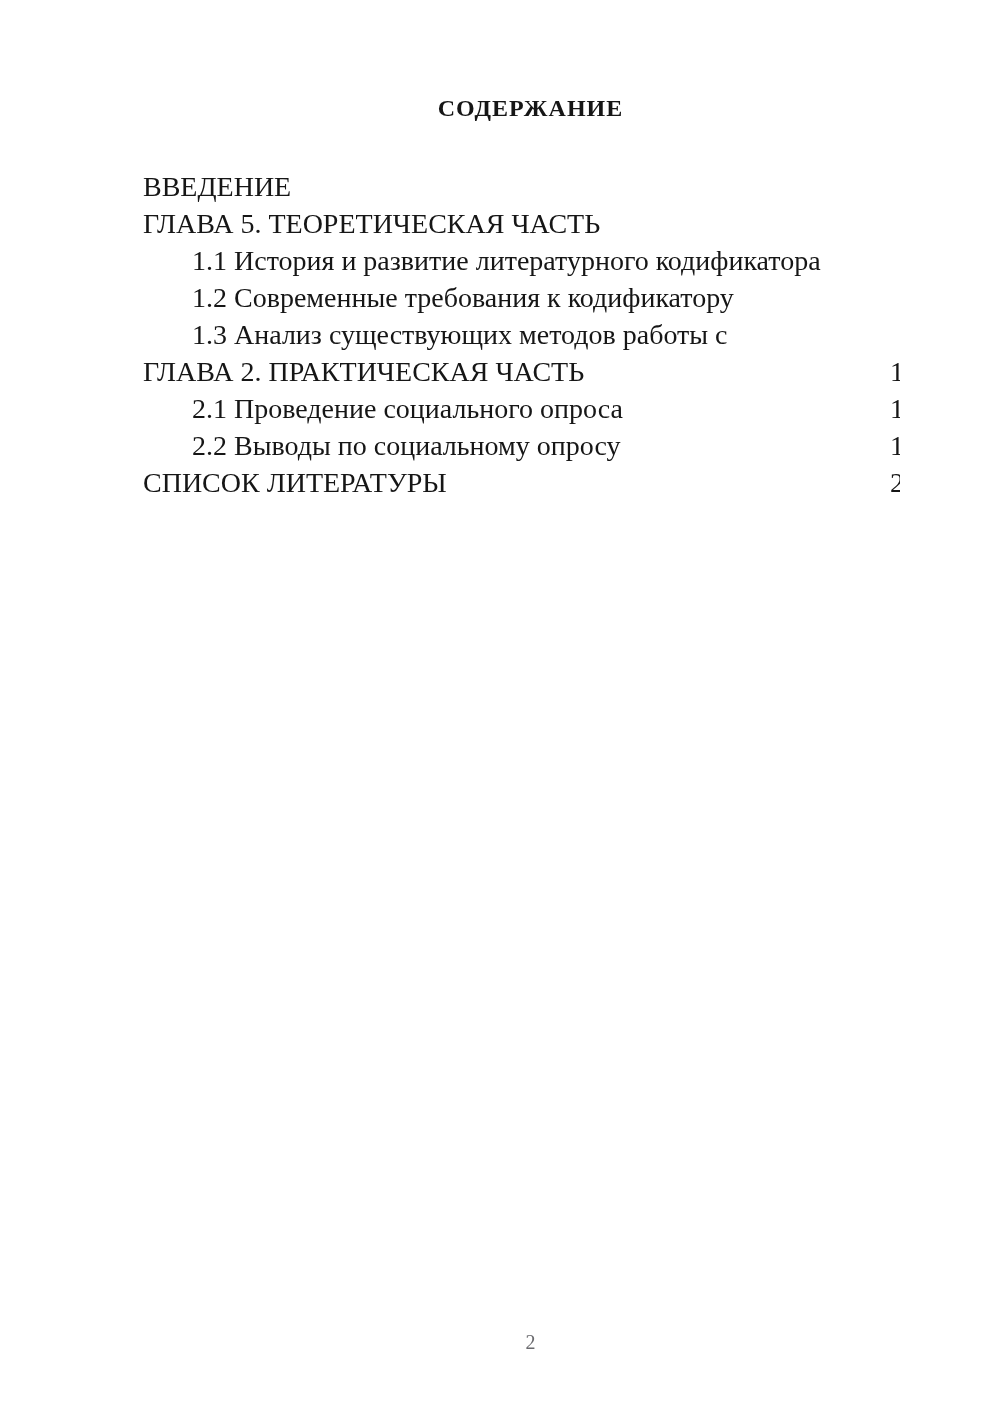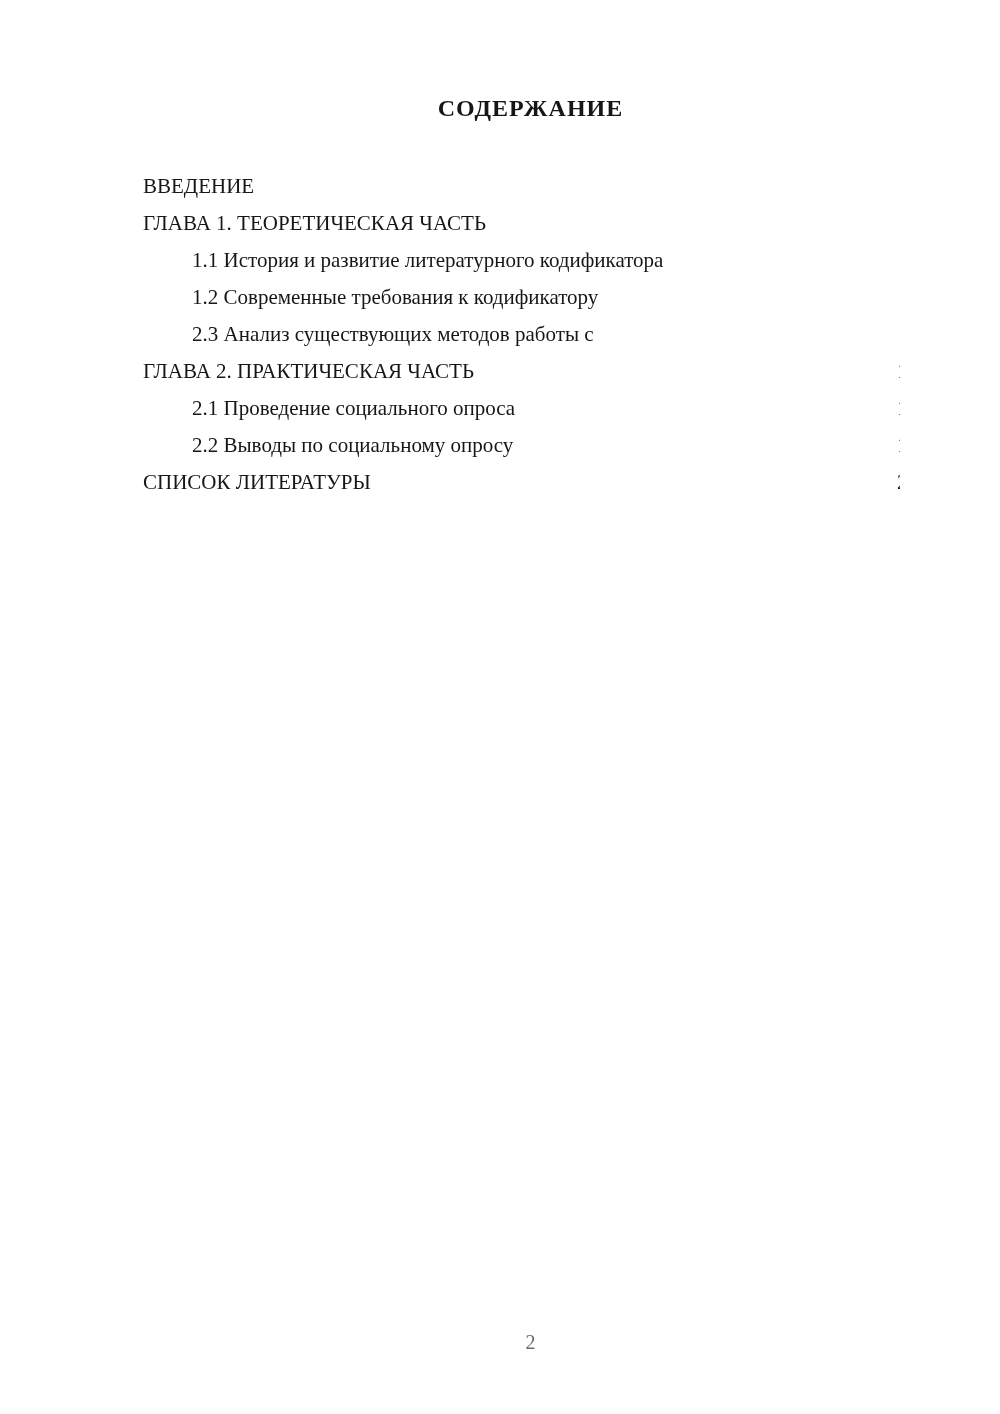--- a/index.html
+++ b/index.html
@@ -29,21 +29,21 @@
     text-align: center;
     letter-spacing: 1px;
   }
   .toc {
     margin-top: 51px;
   }
   .toc-row {
     display: flex;
     justify-content: space-between;
     align-items: flex-end;
-    font-size: 21px;
+    font-size: 28px;
     line-height: 29px;
     margin-bottom: 8px;
   }
   .toc-label {
     flex: 1 1 auto;
   }
   .toc-label.indent {
     padding-left: 49px;
     font-family: Liberation Serif, serif;
   }
@@ -75,42 +75,42 @@
     <div class="toc" id="toc-list">
   <div class="toc-row">
     <div class="toc-label">
             <span class="line">ВВЕДЕНИЕ</span>
           </div>
     <div class="toc-page">3</div>
   </div>
 
   <div class="toc-row">
     <div class="toc-label">
-            <span class="line">ГЛАВА 1. ТЕОРЕТИЧЕСКАЯ ЧАСТЬ</span>
+            <span class="line">ГЛАВА 5. ТЕОРЕТИЧЕСКАЯ ЧАСТЬ</span>
           </div>
     <div class="toc-page">5</div>
   </div>
 
   <div class="toc-row">
     <div class="toc-label indent">
             <span class="line">1.1 История и развитие литературного кодификатора</span>
           </div>
     <div class="toc-page">5</div>
   </div>
 
   <div class="toc-row">
     <div class="toc-label indent">
             <span class="line">1.2 Современные требования к кодификатору</span>
           </div>
     <div class="toc-page">7</div>
   </div>
 
   <div class="toc-row">
     <div class="toc-label indent">
-            <span class="line">2.3 Анализ существующих методов работы с</span>
+            <span class="line">1.3 Анализ существующих методов работы с</span>
           </div>
     <div class="toc-page">9</div>
   </div>
 
 
   <div class="toc-row">
     <div class="toc-label">
             <span class="line">ГЛАВА 2. ПРАКТИЧЕСКАЯ ЧАСТЬ</span>
           </div>
     <div class="toc-page">14</div>

